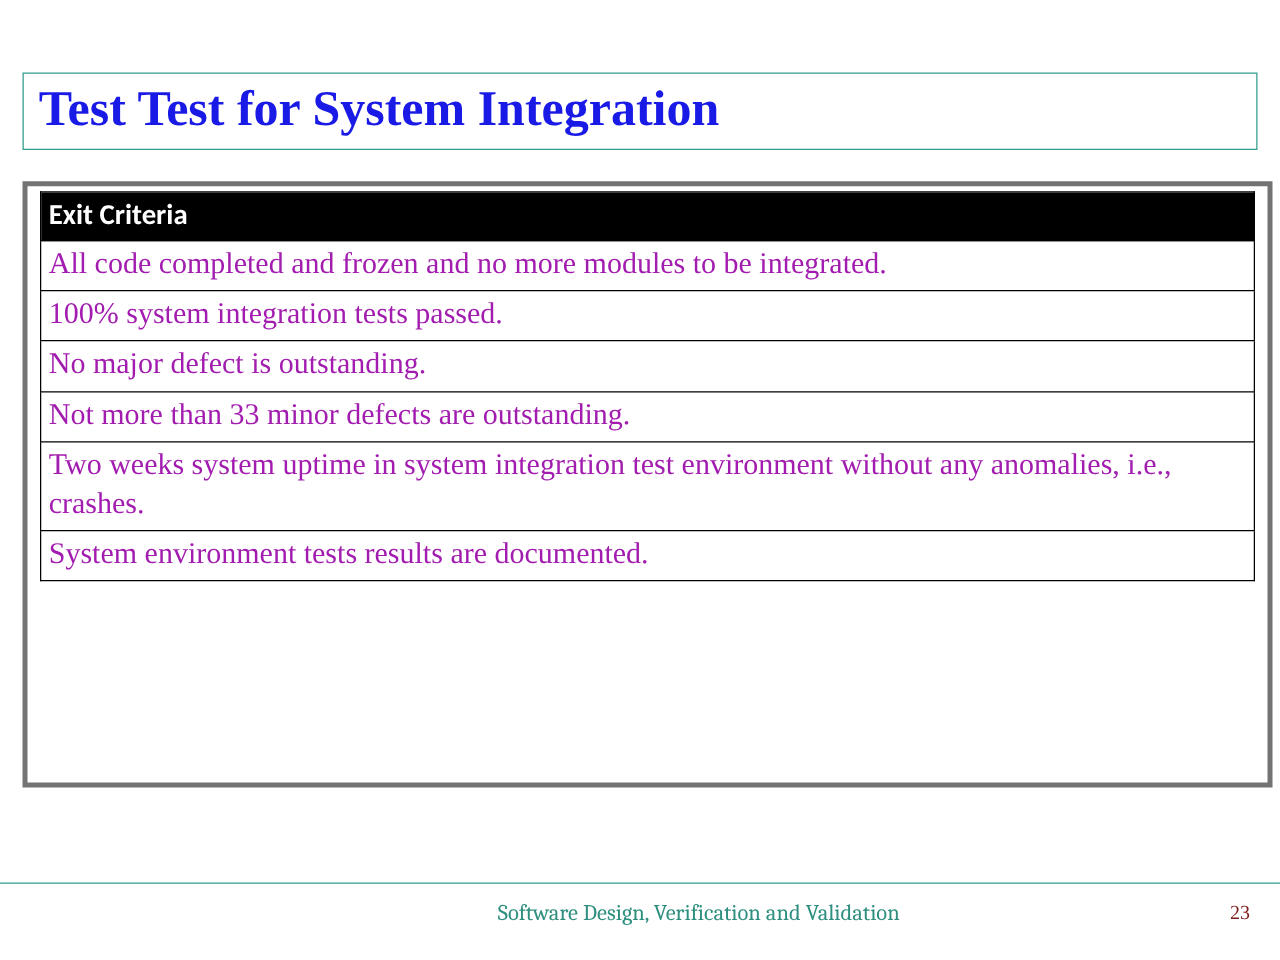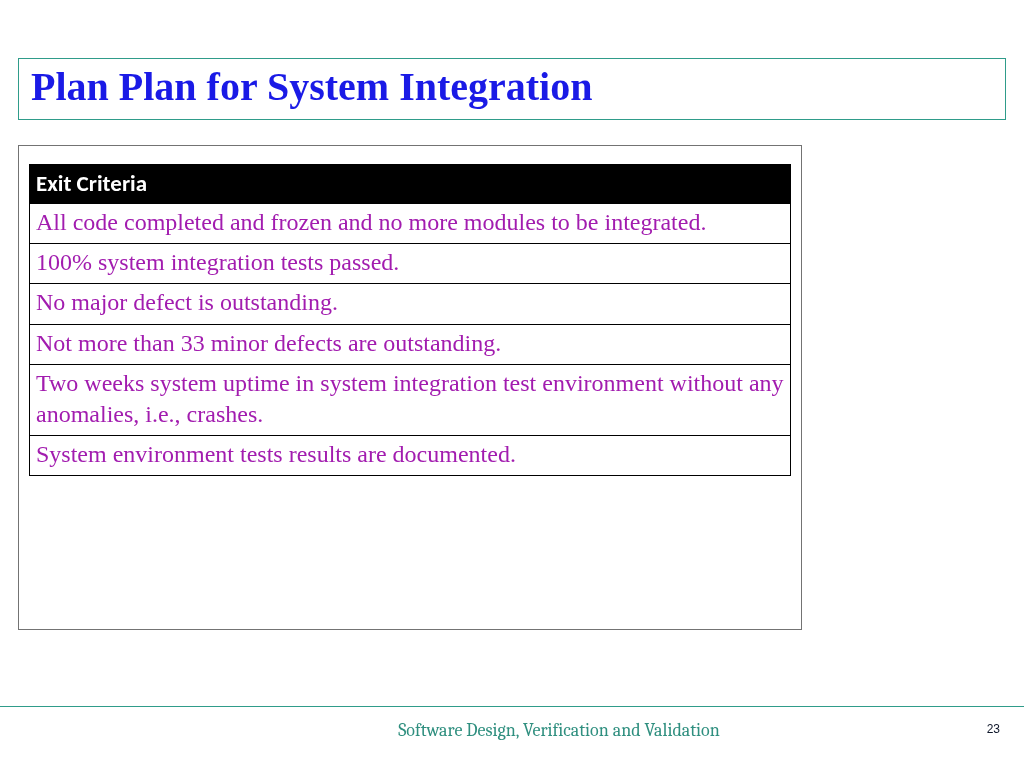--- a/index.html
+++ b/index.html
@@ -23,24 +23,24 @@
     font-family: Garamond, "Times New Roman", serif;
     font-size: 40px;
     font-weight: bold;
     color: #1a1ae6;
     line-height: 1.1;
   }
   .content-box {
     position: absolute;
     left: 18px;
     top: 145px;
-    width: 784px;
+    width: 1000px;
     height: 485px;
-    border: 1px solid #737373;
-    padding: 18px 10px 10px 10px;
+    border: 4px solid #737373;
+    padding: 4px 10px 10px 10px;
   }
   .criteria-table {
     width: 100%;
     border-collapse: collapse;
   }
   .criteria-table th {
     background: #000000;
     color: #ffffff;
     text-align: left;
     font-family: Calibri, Arial, sans-serif;
@@ -74,30 +74,30 @@
     text-align: center;
     font-family: Cambria, Georgia, serif;
     font-size: 18px;
     color: #2f8f7f;
     margin-left: 47px;
   }
   .page-number {
     position: absolute;
     right: 24px;
     top: 722px;
-    font-family: Liberation Sans, sans-serif;
-    font-size: 12px;
-    color: #0f172a;
+    font-family: Liberation Serif, serif;
+    font-size: 16px;
+    color: #7f1d1d;
   }
 </style>
 </head>
 <body>
 
 <div class="slide-title-box">
-  <div class="slide-title">Plan Plan for System Integration</div>
+  <div class="slide-title">Test Test for System Integration</div>
 </div>
 
 <div class="content-box">
   <table class="criteria-table">
     <thead>
       <tr>
           <th>Exit Criteria</th>
         </tr>
     </thead>
     <tbody>

